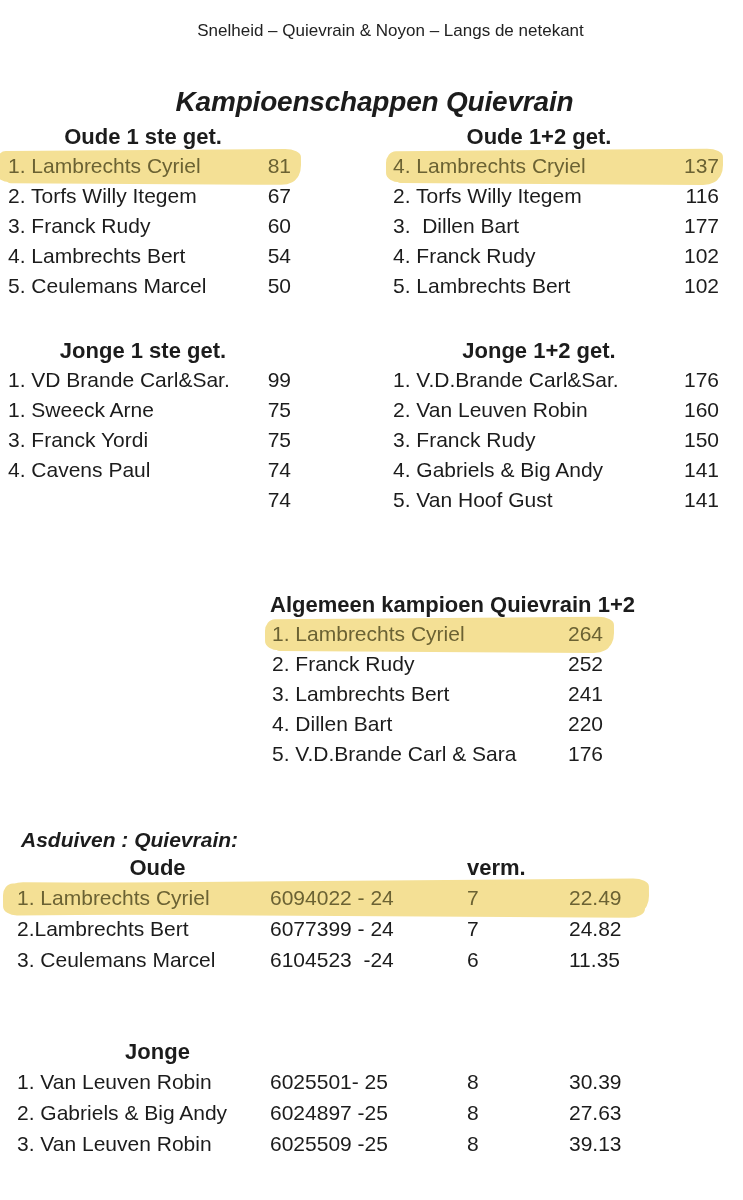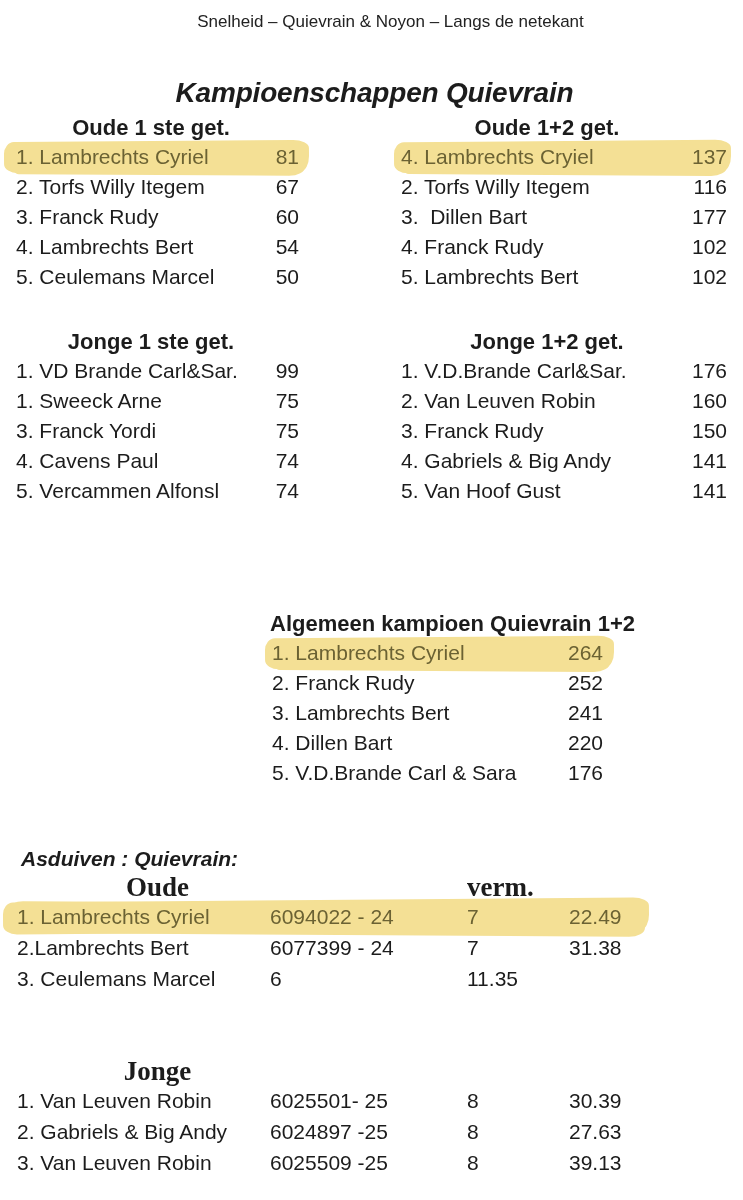--- a/index.html
+++ b/index.html
@@ -5,38 +5,38 @@
   html,body{margin:0;padding:0;background:#ffffff;}
   .page{
     position:relative;
     width:743px;height:1200px;
     background:#ffffff;
     font-family:"Liberation Sans",sans-serif;
     color:#1c1c1c;
     overflow:hidden;
   }
   .doc-title{
-    padding-top:12px;
+    padding-top:21px;
     padding-left:38px;
     text-align:center;
     font-size:17px;
     line-height:20px;
     color:#222;
   }
   .champ-heading{
     margin:47px 0 0 6px;
     font-size:28px;
     line-height:28px;
     font-weight:bold;
     font-style:italic;
     letter-spacing:-0.2px;
     text-align:center;
   }
   .champ-grid{
-    margin:7px 0 0 16px;
+    margin:7px 0 0 8px;
     display:grid;
     grid-template-columns:283px 326px;
     column-gap:102px;
     row-gap:36px;
   }
   .rank-table .t-title{
     font-weight:bold;
     font-size:22px;
     line-height:28px;
     text-align:center;
@@ -74,21 +74,21 @@
   .hl::after{
     left:calc(var(--hl-l,-10px) + 6px);
     right:calc(var(--hl-r,-6px) + 4px);
     top:2px;bottom:-3px;
     border-radius:14px 8px 16px 9px / 8px 13px 9px 15px;
     transform:rotate(0.35deg);
   }
   .col-left{--hl-l:-12px;--hl-r:-10px;}
   .col-right{--hl-l:-7px;--hl-r:-4px;}
   .algemeen{
-    margin:104px 0 0 270px;
+    margin:76px 0 0 270px;
     width:372px;
     --hl-l:-5px;--hl-r:28px;
   }
   .algemeen .t-title{
     font-weight:bold;
     font-size:22px;
     line-height:28px;
     white-space:pre;
   }
   .algemeen .row{padding:0 39px 0 2px;}
@@ -103,23 +103,22 @@
   .as-table{
     margin-left:17px;
     width:638px;
     --hl-l:-14px;--hl-r:6px;
   }
   .as-table.jonge{margin-top:63px;}
   .as-header{
     display:grid;
     grid-template-columns:253px 197px 102px 86px;
     font-weight:bold;
-    font-size:27px;
-    line-height:28px;
-    font-family:Liberation Serif, serif;
+    font-size:22px;
+    line-height:28px;
   }
   .as-header .h-group{text-align:center;padding-left:28px;}
   .as-header .h-verm{text-align:left;}
   .as-row{
     position:relative;
     display:grid;
     grid-template-columns:253px 197px 102px 86px;
     line-height:31px;
     font-size:21px;
     white-space:pre;
@@ -217,21 +216,20 @@
             <span class="name">3. Franck Yordi</span>
             <span class="val">75</span>
           </div>
 
           <div class="row">
             <span class="name">4. Cavens Paul</span>
             <span class="val">74</span>
           </div>
 
           <div class="row">
-            <span class="name">5. Vercammen Alfonsl</span>
             <span class="val">74</span>
           </div>
         </div>
     </div>
 
     <div class="rank-table col-right">
       <div class="t-title">Jonge 1+2 get.</div>
       <div>
 
           <div class="row">
@@ -309,25 +307,26 @@
           <span>1. Lambrechts Cyriel</span>
           <span>6094022 - 24</span>
           <span>7</span>
           <span>22.49</span>
         </div>
 
         <div class="as-row">
           <span>2.Lambrechts Bert</span>
           <span>6077399 - 24</span>
           <span>7</span>
-          <span>31.38</span>
+          <span>24.82</span>
         </div>
 
         <div class="as-row">
           <span>3. Ceulemans Marcel</span>
+          <span>6104523  -24</span>
           <span>6</span>
           <span>11.35</span>
         </div>
       </div>
   </div>
 
   <div class="as-table jonge">
     <div class="as-header">
       <span class="h-group">Jonge</span>
       <span></span>

